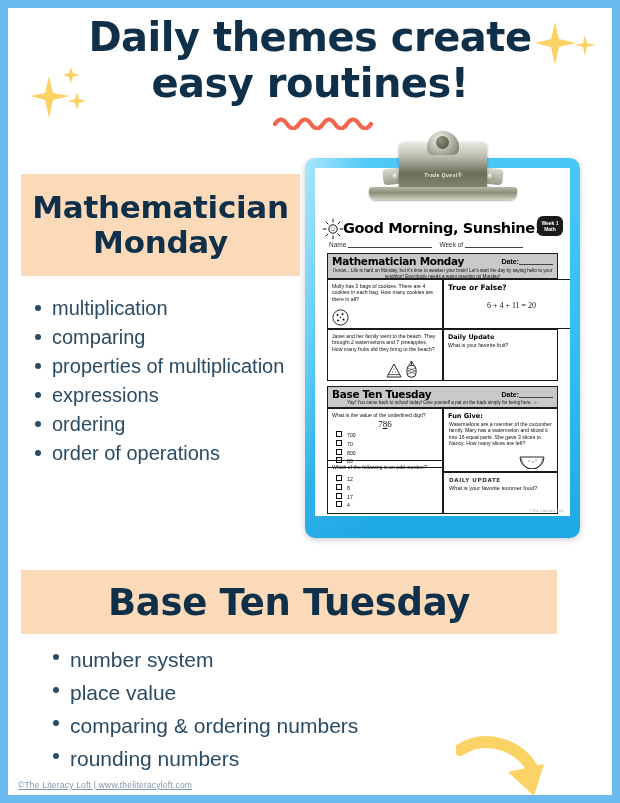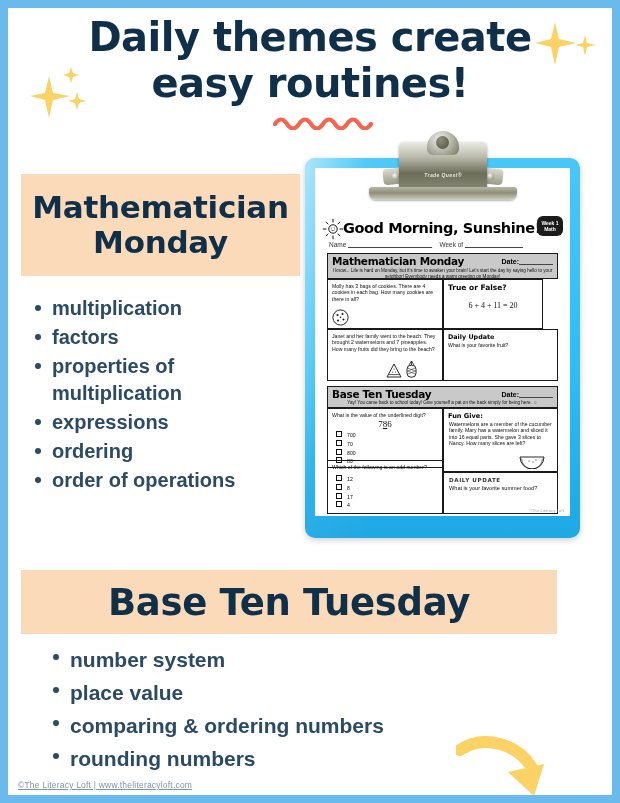--- a/index.html
+++ b/index.html
@@ -44,21 +44,20 @@
     letter-spacing:-0.3px;
   }
 
   
   .bullets{position:absolute;color:#2B4A63;}
   .bullets li{
     font-size:20px;line-height:27px;
     font-family:"Liberation Sans",sans-serif;
     color:#2B4A63;
     margin:0 0 2px 0;
-    font-weight:bold;
   }
   ul.blist{margin:0;padding-left:24px;list-style:none;}
   ul.blist li{position:relative;}
   ul.blist li:before{
     content:"";position:absolute;left:-17px;top:10px;
     width:6px;height:6px;border-radius:50%;background:#2B4A63;
   }
   .b2 li{font-size:21px;line-height:31px;}
 
   
@@ -203,21 +202,21 @@
     <path d="M9,1 L11,8 L18,10 L11,12 L9,19 L7,12 L0,10 L7,8 Z" fill="#FBD265"></path>
   </svg>
 
   <div class="band" style="left:13px;top:166px;width:279px;height:102px;">
     <div class="band-text">Mathematician Monday</div>
   </div>
 
   <div class="bullets" style="left:20px;top:287px;width:275px;">
     <ul class="blist">
       <li>multiplication</li>
-      <li>factors</li>
+      <li>comparing</li>
       <li>properties of multiplication</li>
       <li>expressions</li>
       <li>ordering</li>
       <li>order of operations</li>
     </ul>
   </div>
 
   <div class="band" style="left:13px;top:562px;width:536px;height:64px;">
     <div class="band-text" style="font-size:37px;">Base Ten Tuesday</div>
   </div>
@@ -289,21 +288,21 @@
           <svg style="position:absolute;left:4px;bottom:2px;" width="17" height="17" viewBox="0 0 17 17">
             <circle cx="8.5" cy="8.5" r="7.6" fill="none" stroke="#111" stroke-width=".9"></circle>
             <circle cx="5.5" cy="6" r="1" fill="#111"></circle>
               <circle cx="10.5" cy="5" r="1" fill="#111"></circle>
             <circle cx="11.5" cy="10.5" r="1" fill="#111"></circle>
               <circle cx="6" cy="11.5" r="1" fill="#111"></circle>
             <circle cx="8.5" cy="8.2" r=".8" fill="#111"></circle>
           </svg>
         </div>
 
-        <div class="wbox" style="left:128px;top:111px;width:100px;height:50px;">
+        <div class="wbox" style="left:128px;top:111px;width:137px;height:50px;">
           <div class="boldlbl" style="padding:3px 0 0 4px;">True or False?</div>
           <div class="eqn" style="margin-top:9px;">6 + 4 + 11 = 20</div>
         </div>
 
         <div class="wbox" style="left:12px;top:161px;width:116px;height:52px;">
           <div class="qtext" style="padding:3px 4px;">Janet and her family went to the beach. They brought 2 watermelons and 7 pineapples. How many fruits did they bring to the beach?</div>
           <svg style="position:absolute;left:58px;bottom:2px;" width="16" height="15" viewBox="0 0 16 15">
             <path d="M8,1 L15,14 L1,14 Z" fill="none" stroke="#111" stroke-width=".9"></path>
             <path d="M2.6,11.6 H13.4" stroke="#111" stroke-width=".7"></path>
             <circle cx="6.4" cy="9" r=".5" fill="#111"></circle>

